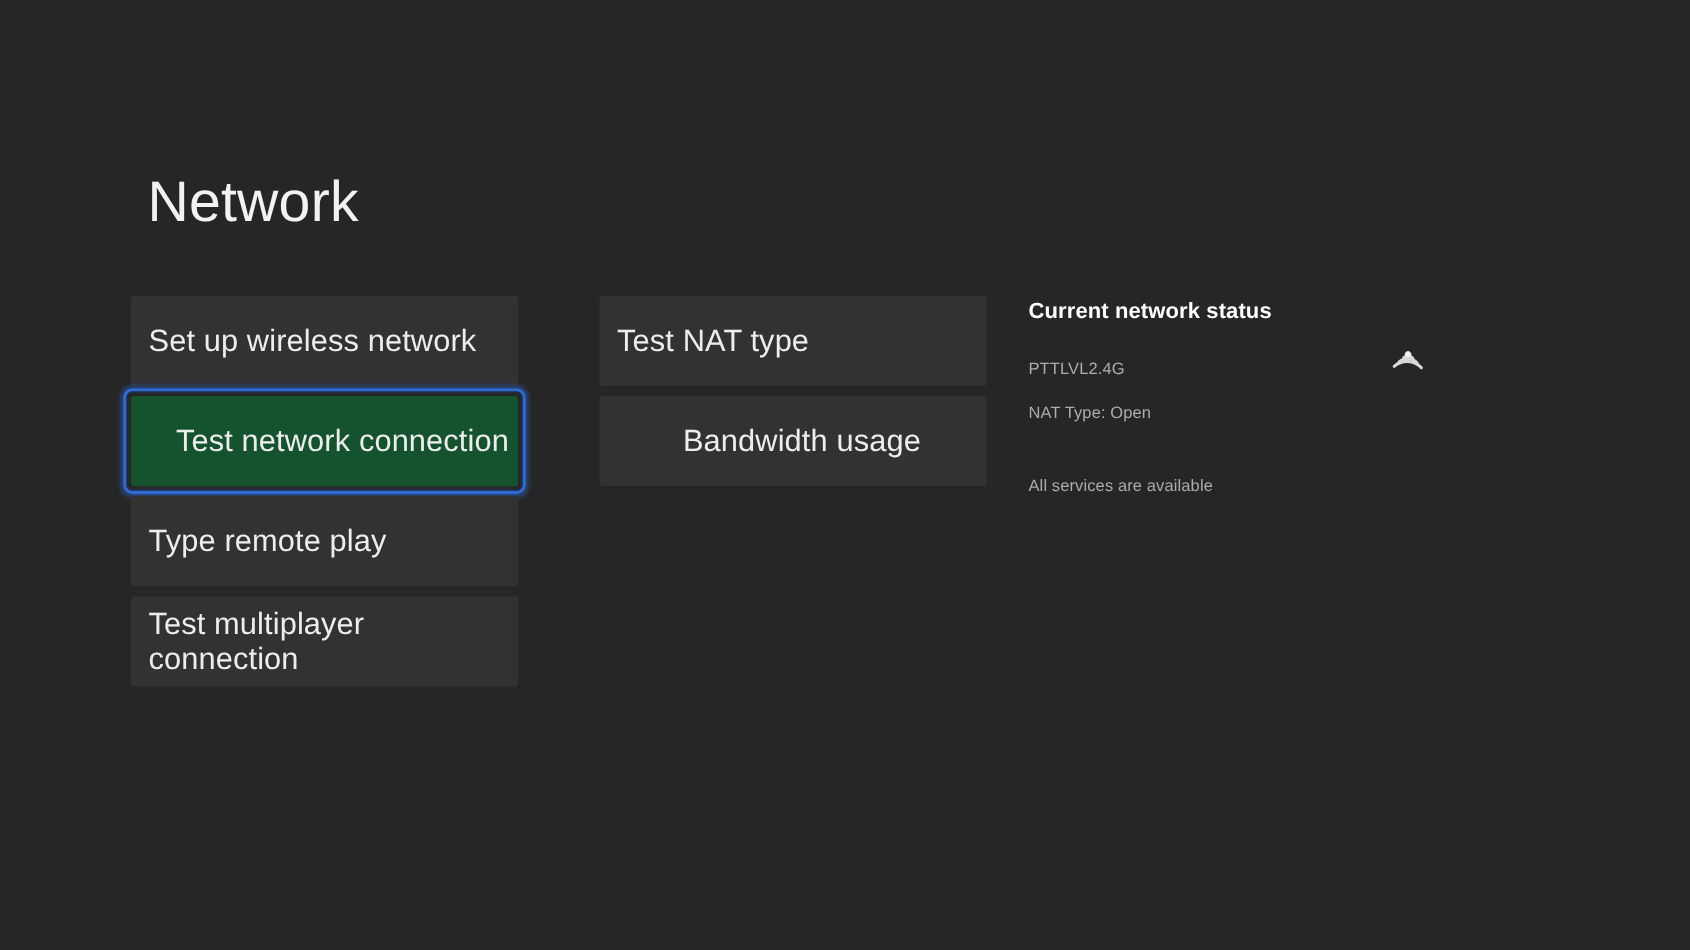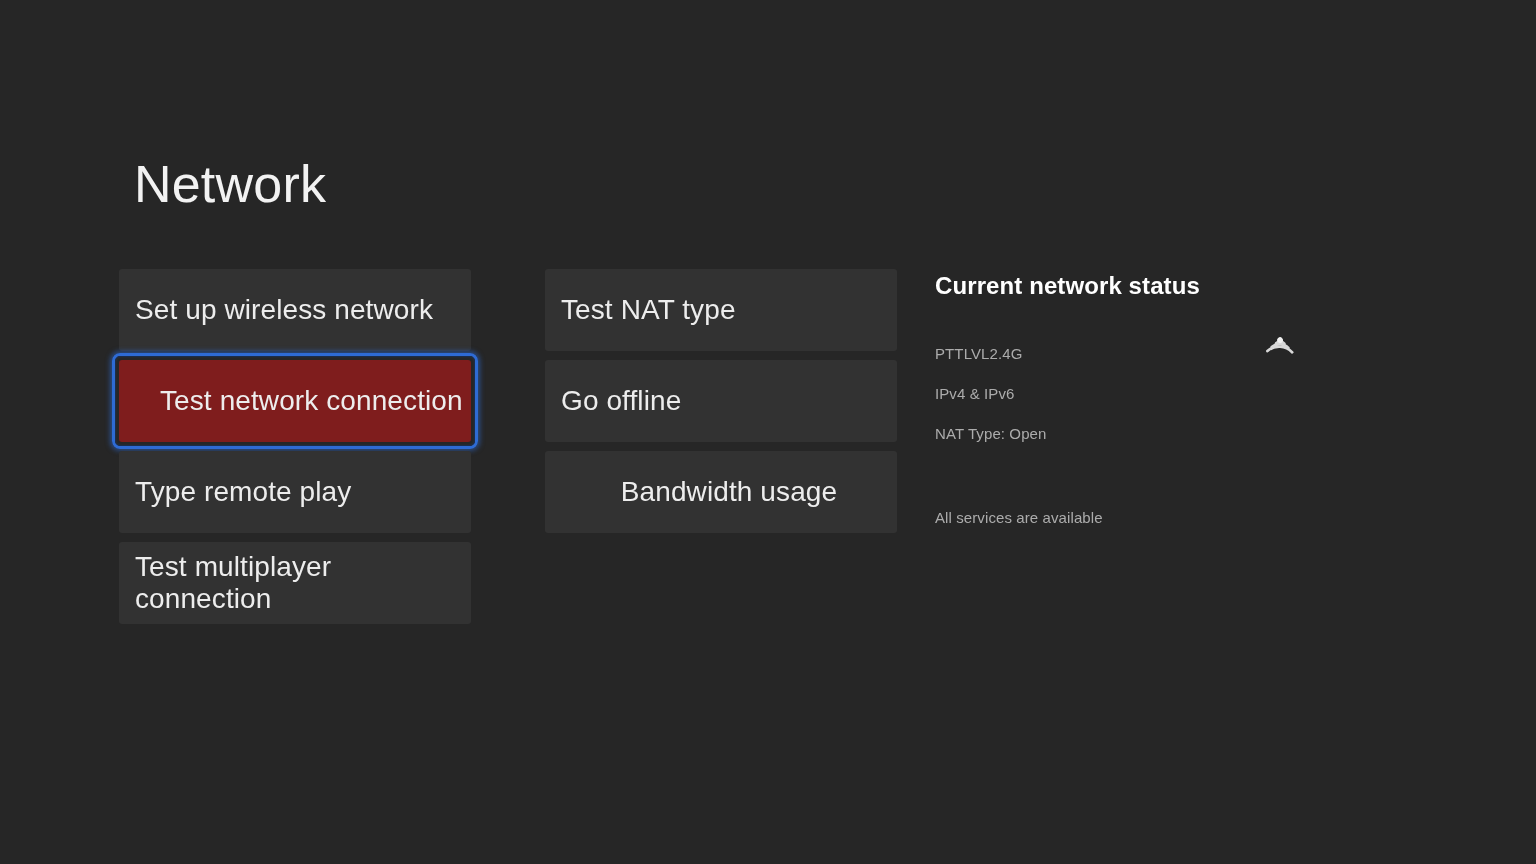--- a/index.html
+++ b/index.html
@@ -59,21 +59,21 @@
 
   .tile-label {
     font-size: 28px;
     font-weight: 400;
     color: #ededed;
     letter-spacing: 0.1px;
   }
 
   
   .tile.selected {
-    background: #7f1d1d;
+    background: #14532d;
     padding-left: 41px;
   }
   .tile.selected::before {
     content: "";
     position: absolute;
     left: -7px;
     top: -7px;
     right: -7px;
     bottom: -7px;
     border: 3px solid #2e6bd4;
@@ -96,37 +96,37 @@
   }
 
   
   #status-panel {
     position: absolute;
     left: 935px;
     top: 272px;
     width: 400px;
   }
   #status-heading {
-    font-size: 24px;
+    font-size: 20px;
     font-weight: 700;
     color: #ffffff;
     letter-spacing: 0.1px;
-    margin-bottom: 42px;
+    margin-bottom: 29px;
   }
   .status-row {
     position: relative;
     font-size: 15px;
     font-weight: 400;
     color: #acacac;
     letter-spacing: 0.1px;
     margin-bottom: 16px;
     height: 24px;
     line-height: 24px;
   }
-  .status-row.spaced { margin-top: 60px; }
+  .status-row.spaced { margin-top: 42px; }
 
   #wifi-icon {
     position: absolute;
     left: 322px;
     top: -11px;
     width: 34px;
     height: 34px;
     transform: rotate(-42deg);
   }
 </style>
@@ -150,42 +150,38 @@
       <div class="tile">
         <span class="tile-label">Test multiplayer connection</span>
       </div>
     </div>
 
   <div class="tile-column" id="column-two">
       <div class="tile">
         <span class="tile-label">Test NAT type</span>
       </div>
       <div class="tile">
-        <span class="tile-label">Go offline</span>
-      </div>
-      <div class="tile">
         <span class="tile-label">Bandwidth usage</span>
       </div>
     </div>
 
   <div id="status-panel">
     <div id="status-heading">Current network status</div>
 
     <div class="status-row">
       <span>PTTLVL2.4G</span>
       <svg id="wifi-icon" viewBox="0 0 32 32">
         <g fill="none" stroke="#d8d8d8" stroke-linecap="round">
           <path d="M26 25 A 11 11 0 0 0 15 14" stroke-width="2.6"></path>
           <path d="M26 19.5 A 5.5 5.5 0 0 0 20.5 14" stroke-width="2.6"></path>
           <path d="M26 30.5 A 16.5 16.5 0 0 0 9.5 14" stroke-width="2.6"></path>
         </g>
         <circle cx="25.2" cy="14.3" r="2.7" fill="#f0f0f0"></circle>
       </svg>
     </div>
 
-    <div class="status-row">IPv4 &amp; IPv6</div>
 
     <div class="status-row">NAT Type: Open</div>
 
     <div class="status-row spaced">All services are available</div>
   </div>
 
 </div>
 
 </body></html>

